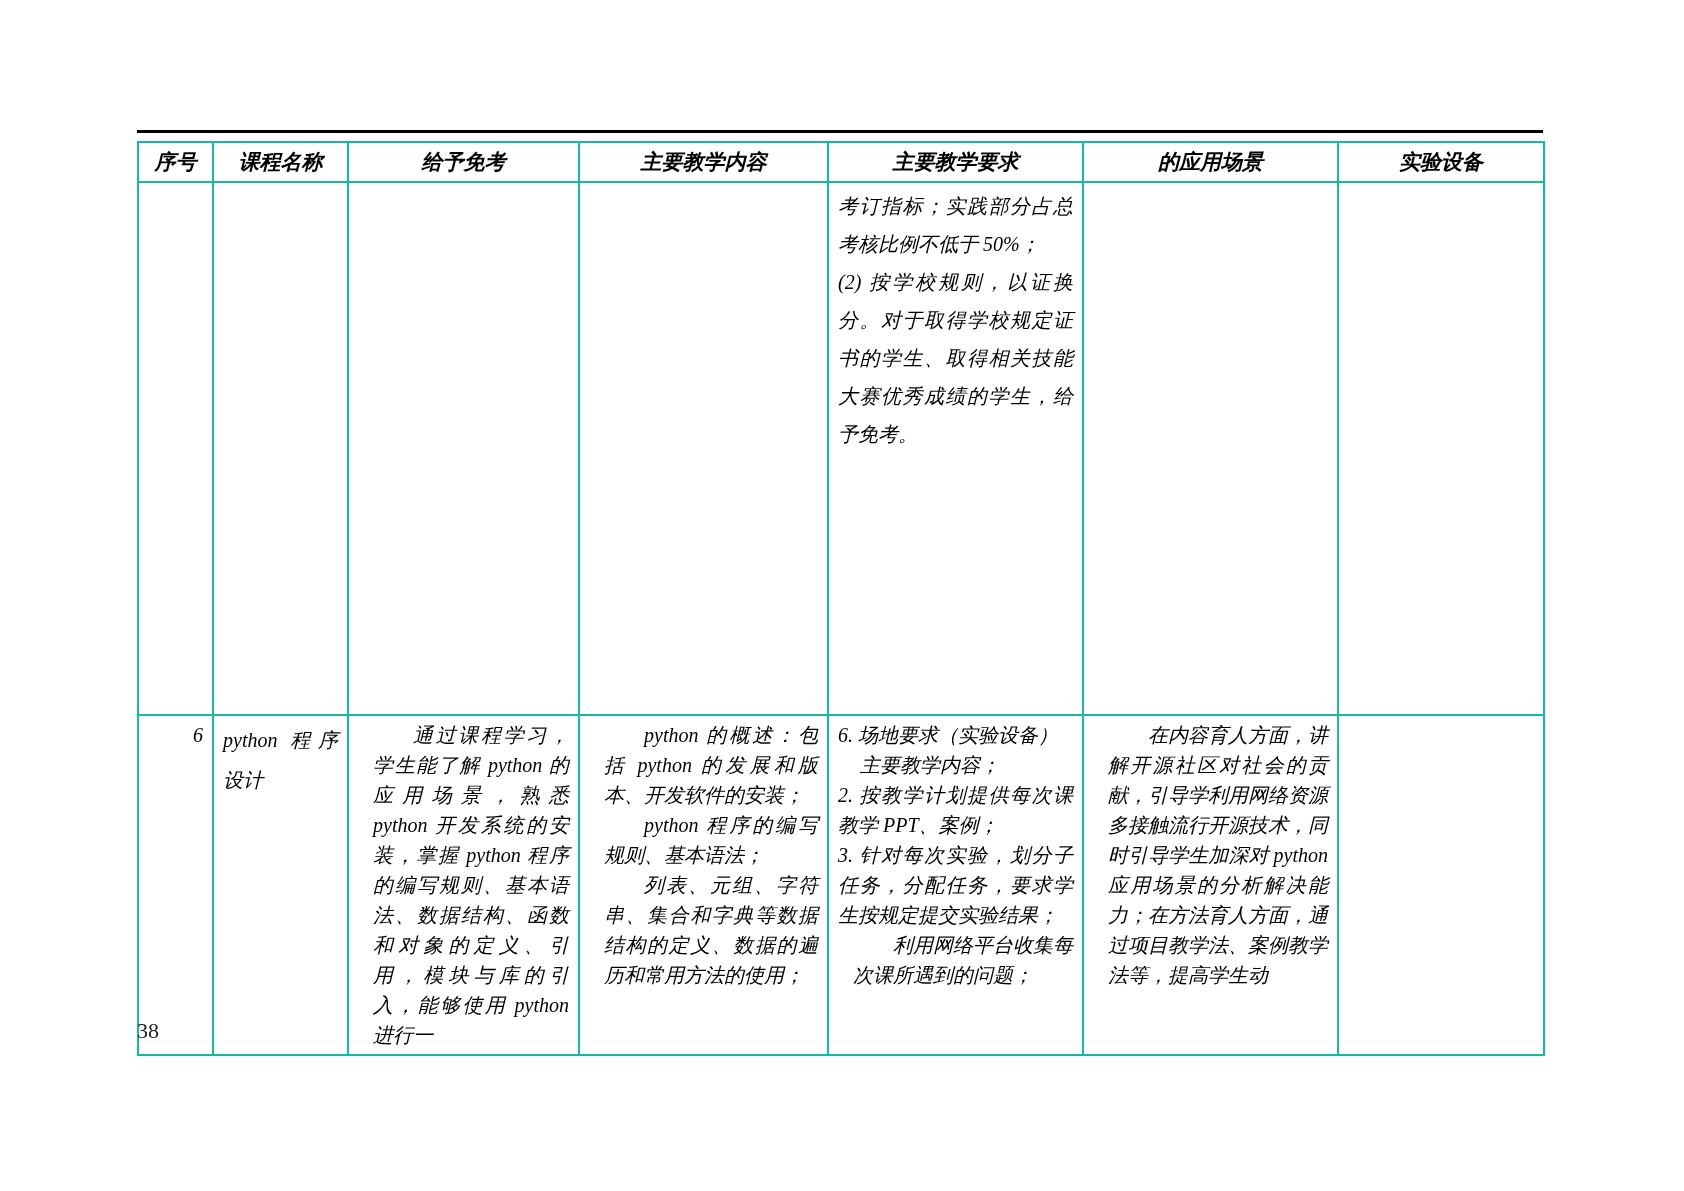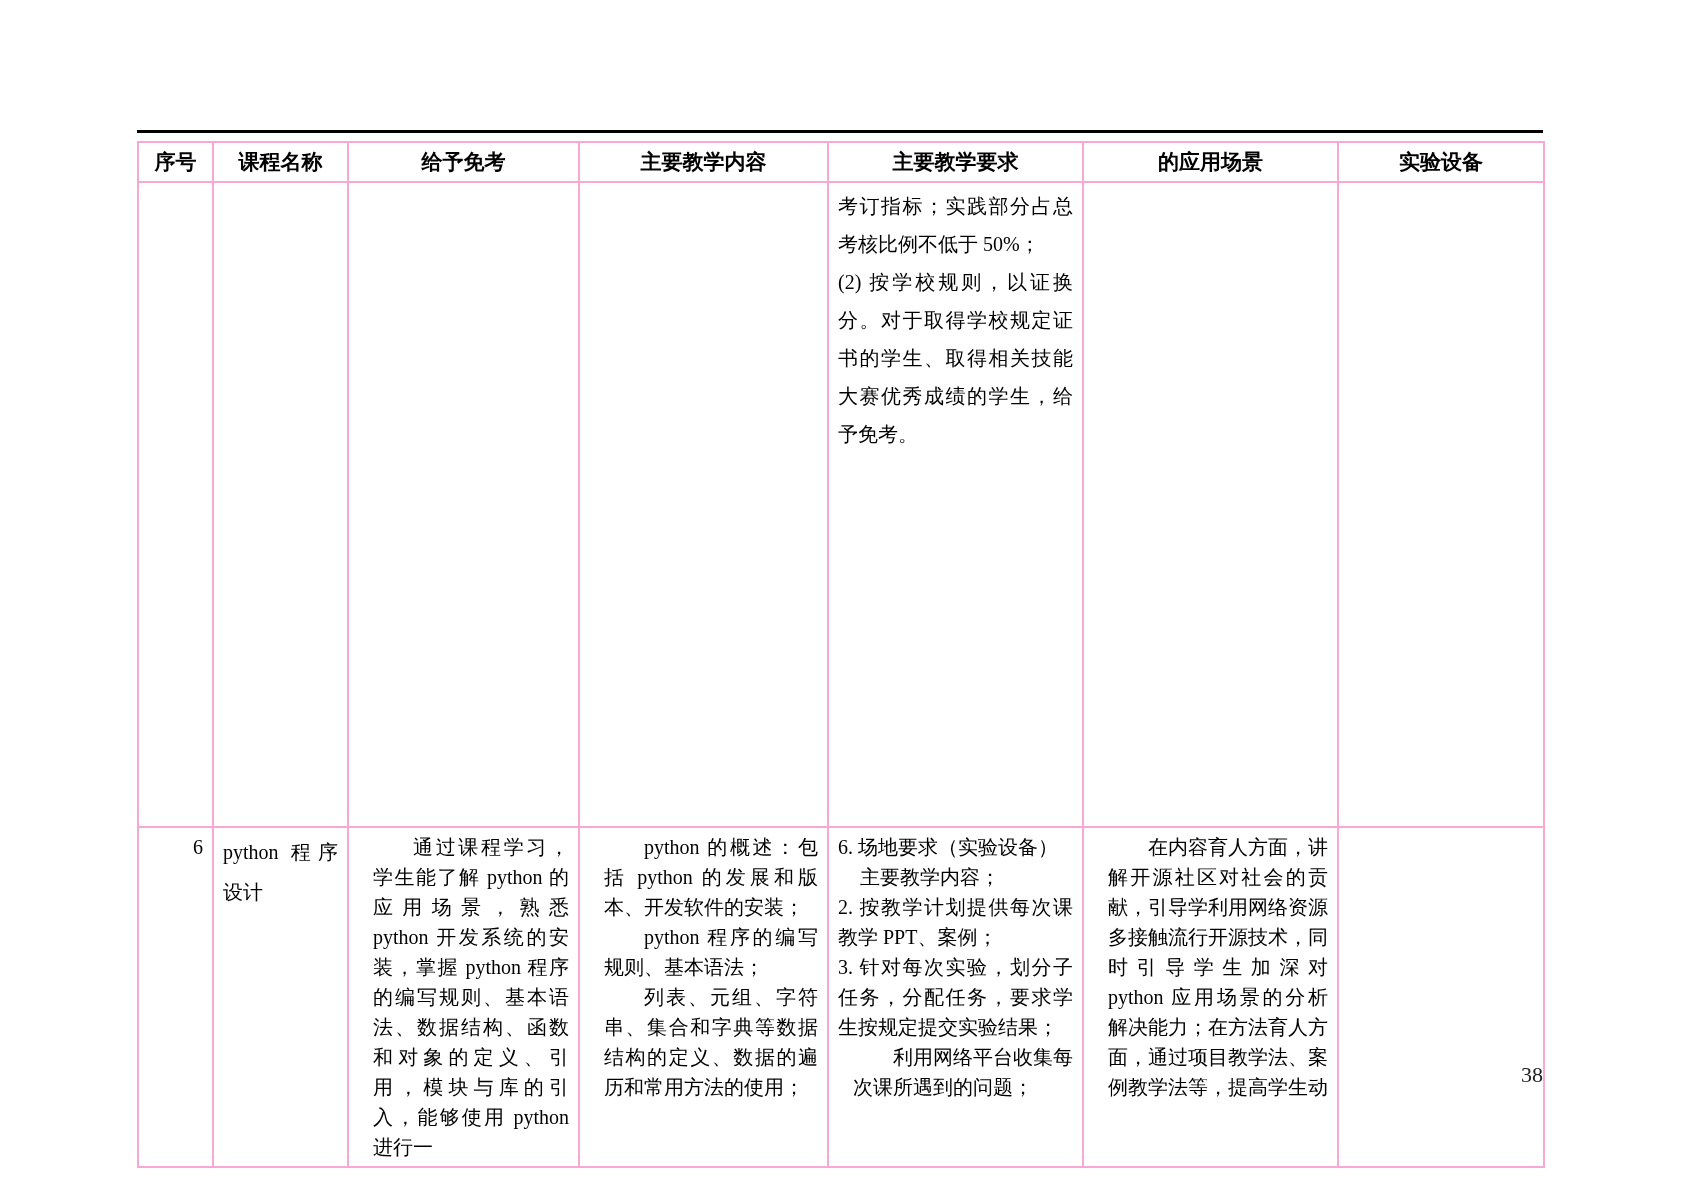--- a/index.html
+++ b/index.html
@@ -28,24 +28,25 @@
   table.syllabus {
     position: absolute;
     left: 137px;
     top: 141px;
     width: 1406px;
     border-collapse: collapse;
     table-layout: fixed;
   }
   table.syllabus th,
   table.syllabus td {
-    border: 2px solid #f9a8d4;
+    border: 2px solid #14b8a6;
     vertical-align: top;
     padding: 4px 9px;
     overflow: hidden;
+    font-style: italic;
   }
   table.syllabus th {
     font-size: 21px;
     font-weight: bold;
     text-align: center;
     vertical-align: middle;
     padding: 5px 2px;
     height: 28px;
   }
   td p {
@@ -67,23 +68,23 @@
   }
   td.name-cell {
     font-size: 20px;
     line-height: 40px;
     text-align: justify;
     padding: 4px 11px;
   }
   .page-number {
     position: absolute;
     left: 137px;
-    top: 1060px;
+    top: 1016px;
     width: 1406px;
-    text-align: right;
+    text-align: left;
     font-size: 22px;
     line-height: 30px;
     color: #222222;
   }
 </style>
 </head>
 <body>
 
 <div class="page">
 
@@ -104,21 +105,21 @@
         <th>序号</th>
         <th>课程名称</th>
         <th>给予免考</th>
         <th>主要教学内容</th>
         <th>主要教学要求</th>
         <th>的应用场景</th>
         <th>实验设备</th>
       </tr>
     </thead>
     <tbody>
-      <tr class="row-carry" style="height:645px">
+      <tr class="row-carry" style="height:533px">
         <td class="seq-cell"></td>
         <td class="name-cell"></td>
         <td></td>
         <td></td>
         <td>
           <p>考订指标；实践部分占总考核比例不低于 50%；</p>
           <p>(2) 按学校规则，以证换分。对于取得学校规定证书的学生、取得相关技能大赛优秀成绩的学生，给予免考。</p>
         </td>
         <td></td>
         <td></td>

